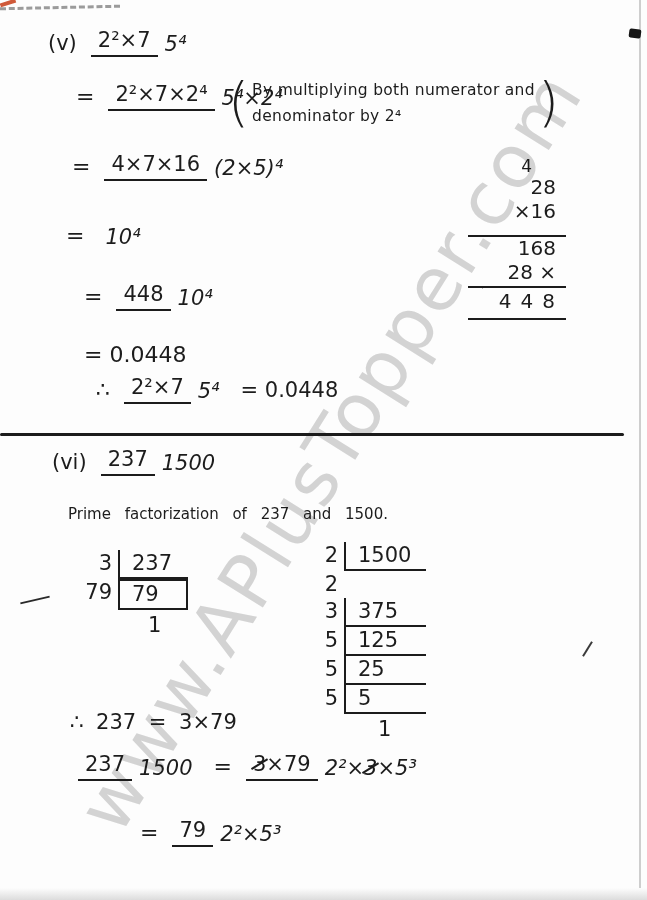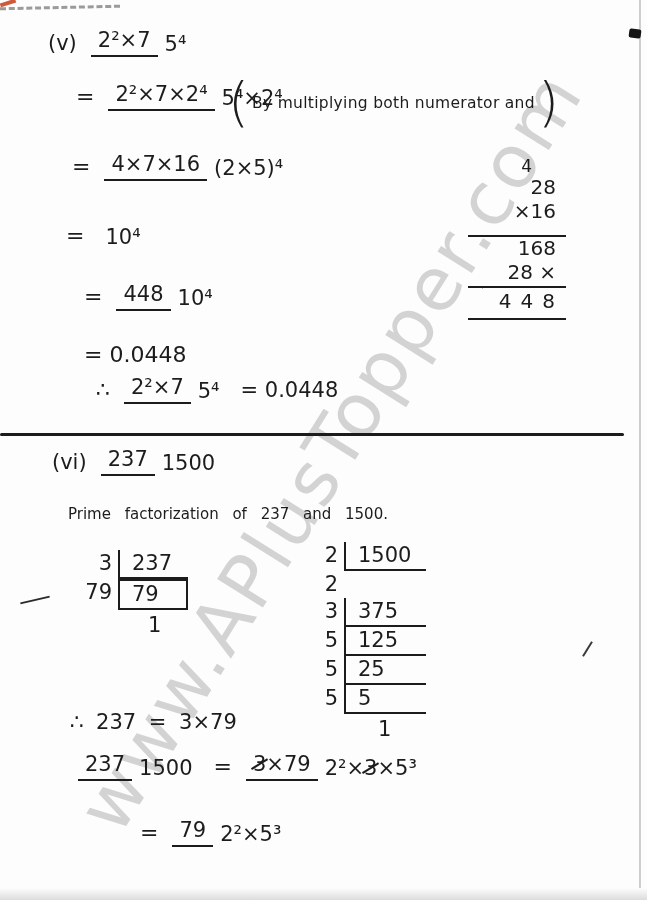--- a/index.html
+++ b/index.html
@@ -14,21 +14,21 @@
   .watermark {
     position:absolute; left:-110px; top:408px; width:880px; text-align:center;
     transform:rotate(-58deg); transform-origin:center;
     font-size:74px; letter-spacing:3px; color:#c4c4c4; opacity:0.72;
     z-index:1; white-space:nowrap; pointer-events:none;
   }
   
   .row { position:absolute; display:flex; align-items:center; gap:14px; z-index:2; font-size:21px; }
   .frac { display:inline-flex; flex-direction:row; align-items:center; }
   .frac .num { padding:0 7px 3px; border-bottom:2.5px solid var(--ink); text-align:center; }
-  .frac .den { padding:3px 7px 0; text-align:center; }
+  .frac .den { padding:3px 7px 0; text-align:center;font-style:italic; }
   .eq { font-size:22px; }
   .therefore { font-size:22px; }
   .plain { white-space:nowrap; }
   .struck { position:relative; display:inline-block; }
   .struck::after {
     content:""; position:absolute; left:-3px; right:-3px; top:46%;
     border-top:2.5px solid var(--ink); transform:rotate(-32deg);
   }
   
   .note { position:absolute; left:228px; top:76px; display:flex; align-items:center; z-index:2; }
@@ -96,20 +96,21 @@
     <span class="frac">
       <span class="num">2²×7×2⁴</span>
       <span class="den">5⁴×2⁴</span>
     </span>
   </div>
 
   <div class="note">
     <span class="paren">(</span>
     <span class="body">
       <span>By multiplying both numerator and</span><br>
+      <span>denominator by 2⁴</span>
     </span>
     <span class="paren">)</span>
   </div>
 
   <div class="row" style="left:72px; top:152px;">
     <span class="eq">=</span>
     <span class="frac">
       <span class="num">4×7×16</span>
       <span class="den">(2×5)⁴</span>
     </span>

